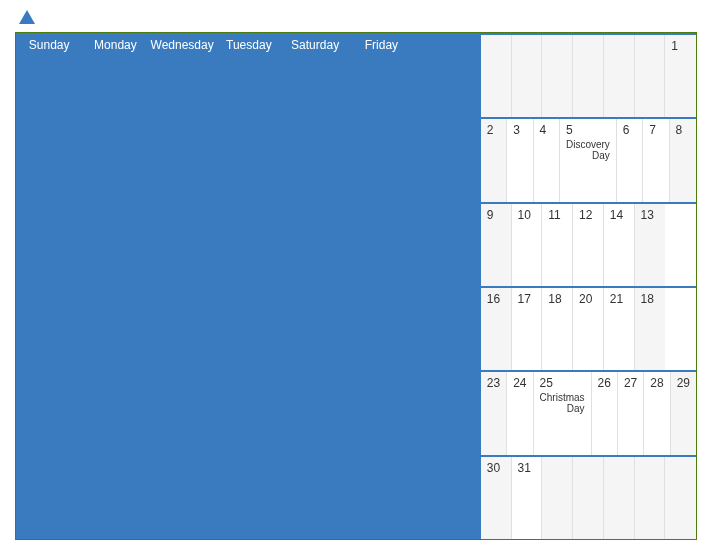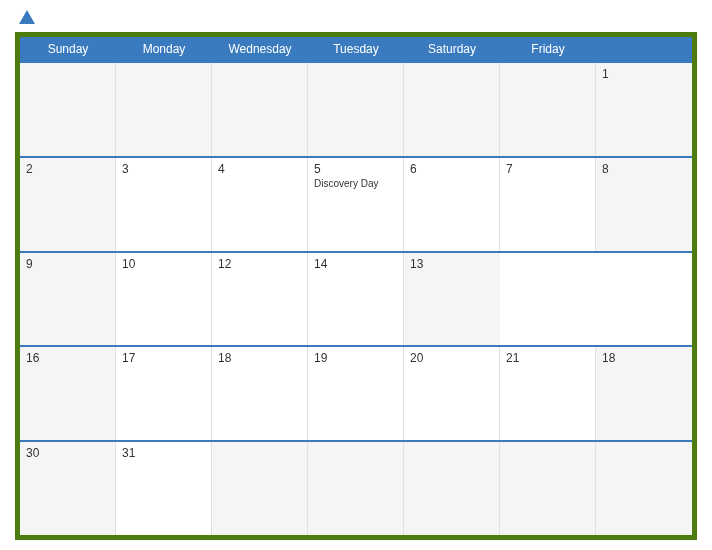--- a/index.html
+++ b/index.html
@@ -57,23 +57,23 @@
       flex: 1;
     }
     .country {
       font-size: 14px;
       color: #333;
       text-align: right;
       min-width: 60px;
     }
     .calendar {
       flex: 1;
-      border: 5px solid #4d7c0f;
-      display: flex;
-      flex-direction: column;
+      border: 1px solid #4d7c0f;
+      display: flex;
+      flex-direction: row;
     }
     .cal-header-row {
       display: grid;
       grid-template-columns: repeat(7, 1fr);
       background: #3a7abf;
     }
     .cal-header-cell {
       color: #fff;
       font-size: 12px;
       text-align: center;
@@ -110,20 +110,21 @@
       background: #f5f5f5;
     }
     .day-num {
       font-size: 12px;
       color: #333;
     }
     .holiday {
       font-size: 10px;
       color: #333;
       margin-top: 2px;
+      text-align: right;
     }
   </style>
 </head>
 <body>
 
 <div class="page">
   <div class="header">
     <div class="logo">
       <span class="logo-general"></span>
       <span class="logo-blue">
@@ -181,50 +182,74 @@
           </div>
         </div>
         <div class="cal-row">
           <div class="cal-cell weekend">
             <div class="day-num">9</div>
           </div>
           <div class="cal-cell">
             <div class="day-num">10</div>
           </div>
           <div class="cal-cell">
+            <div class="day-num">11</div>
+          </div>
+          <div class="cal-cell">
             <div class="day-num">12</div>
           </div>
           <div class="cal-cell">
             <div class="day-num">14</div>
           </div>
           <div class="cal-cell weekend">
             <div class="day-num">13</div>
           </div>
         </div>
         <div class="cal-row">
           <div class="cal-cell weekend">
             <div class="day-num">16</div>
           </div>
           <div class="cal-cell">
             <div class="day-num">17</div>
           </div>
           <div class="cal-cell">
             <div class="day-num">18</div>
           </div>
           <div class="cal-cell">
-            <div class="day-num">19</div>
-          </div>
-          <div class="cal-cell">
             <div class="day-num">20</div>
           </div>
           <div class="cal-cell">
             <div class="day-num">21</div>
           </div>
           <div class="cal-cell weekend">
             <div class="day-num">18</div>
+          </div>
+        </div>
+        <div class="cal-row">
+          <div class="cal-cell weekend">
+            <div class="day-num">23</div>
+          </div>
+          <div class="cal-cell">
+            <div class="day-num">24</div>
+          </div>
+          <div class="cal-cell">
+            <div class="day-num">25</div>
+            <div class="holiday">Christmas Day</div>
+          </div>
+          <div class="cal-cell">
+            <div class="day-num">26</div>
+          </div>
+          <div class="cal-cell">
+            <div class="day-num">27</div>
+          </div>
+          <div class="cal-cell">
+            <div class="day-num">28</div>
+          </div>
+          <div class="cal-cell weekend">
+            <div class="day-num">29</div>
           </div>
         </div>
         <div class="cal-row">
           <div class="cal-cell weekend">
             <div class="day-num">30</div>
           </div>
           <div class="cal-cell">
             <div class="day-num">31</div>
           </div>
           <div class="cal-cell empty"></div>

